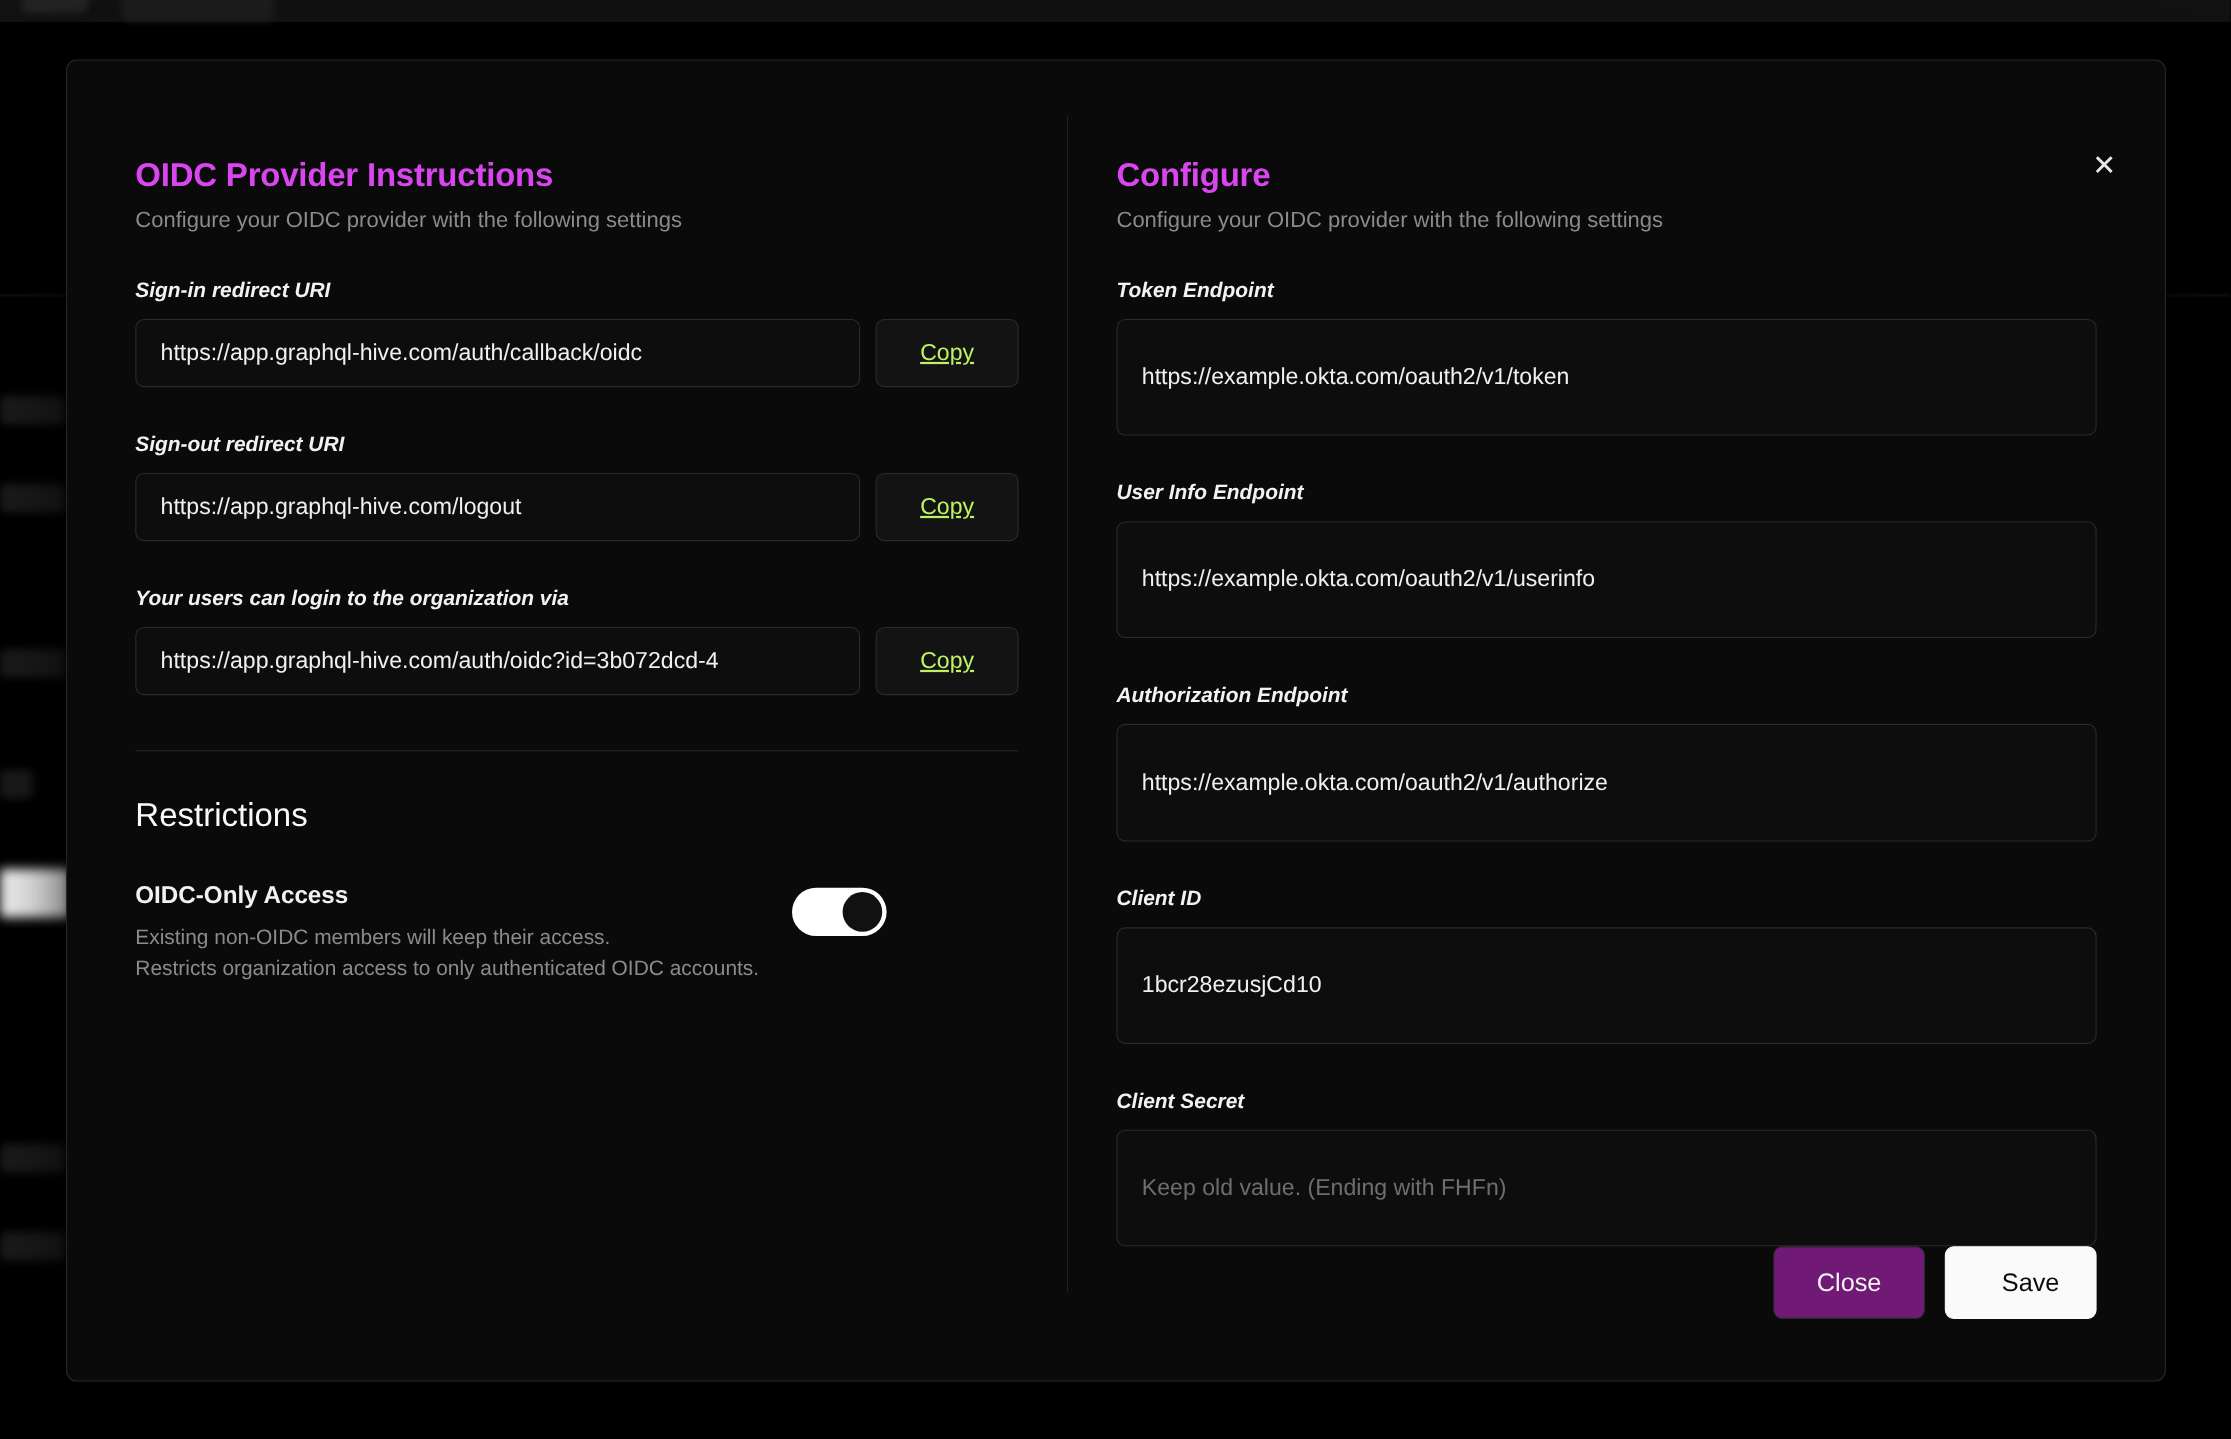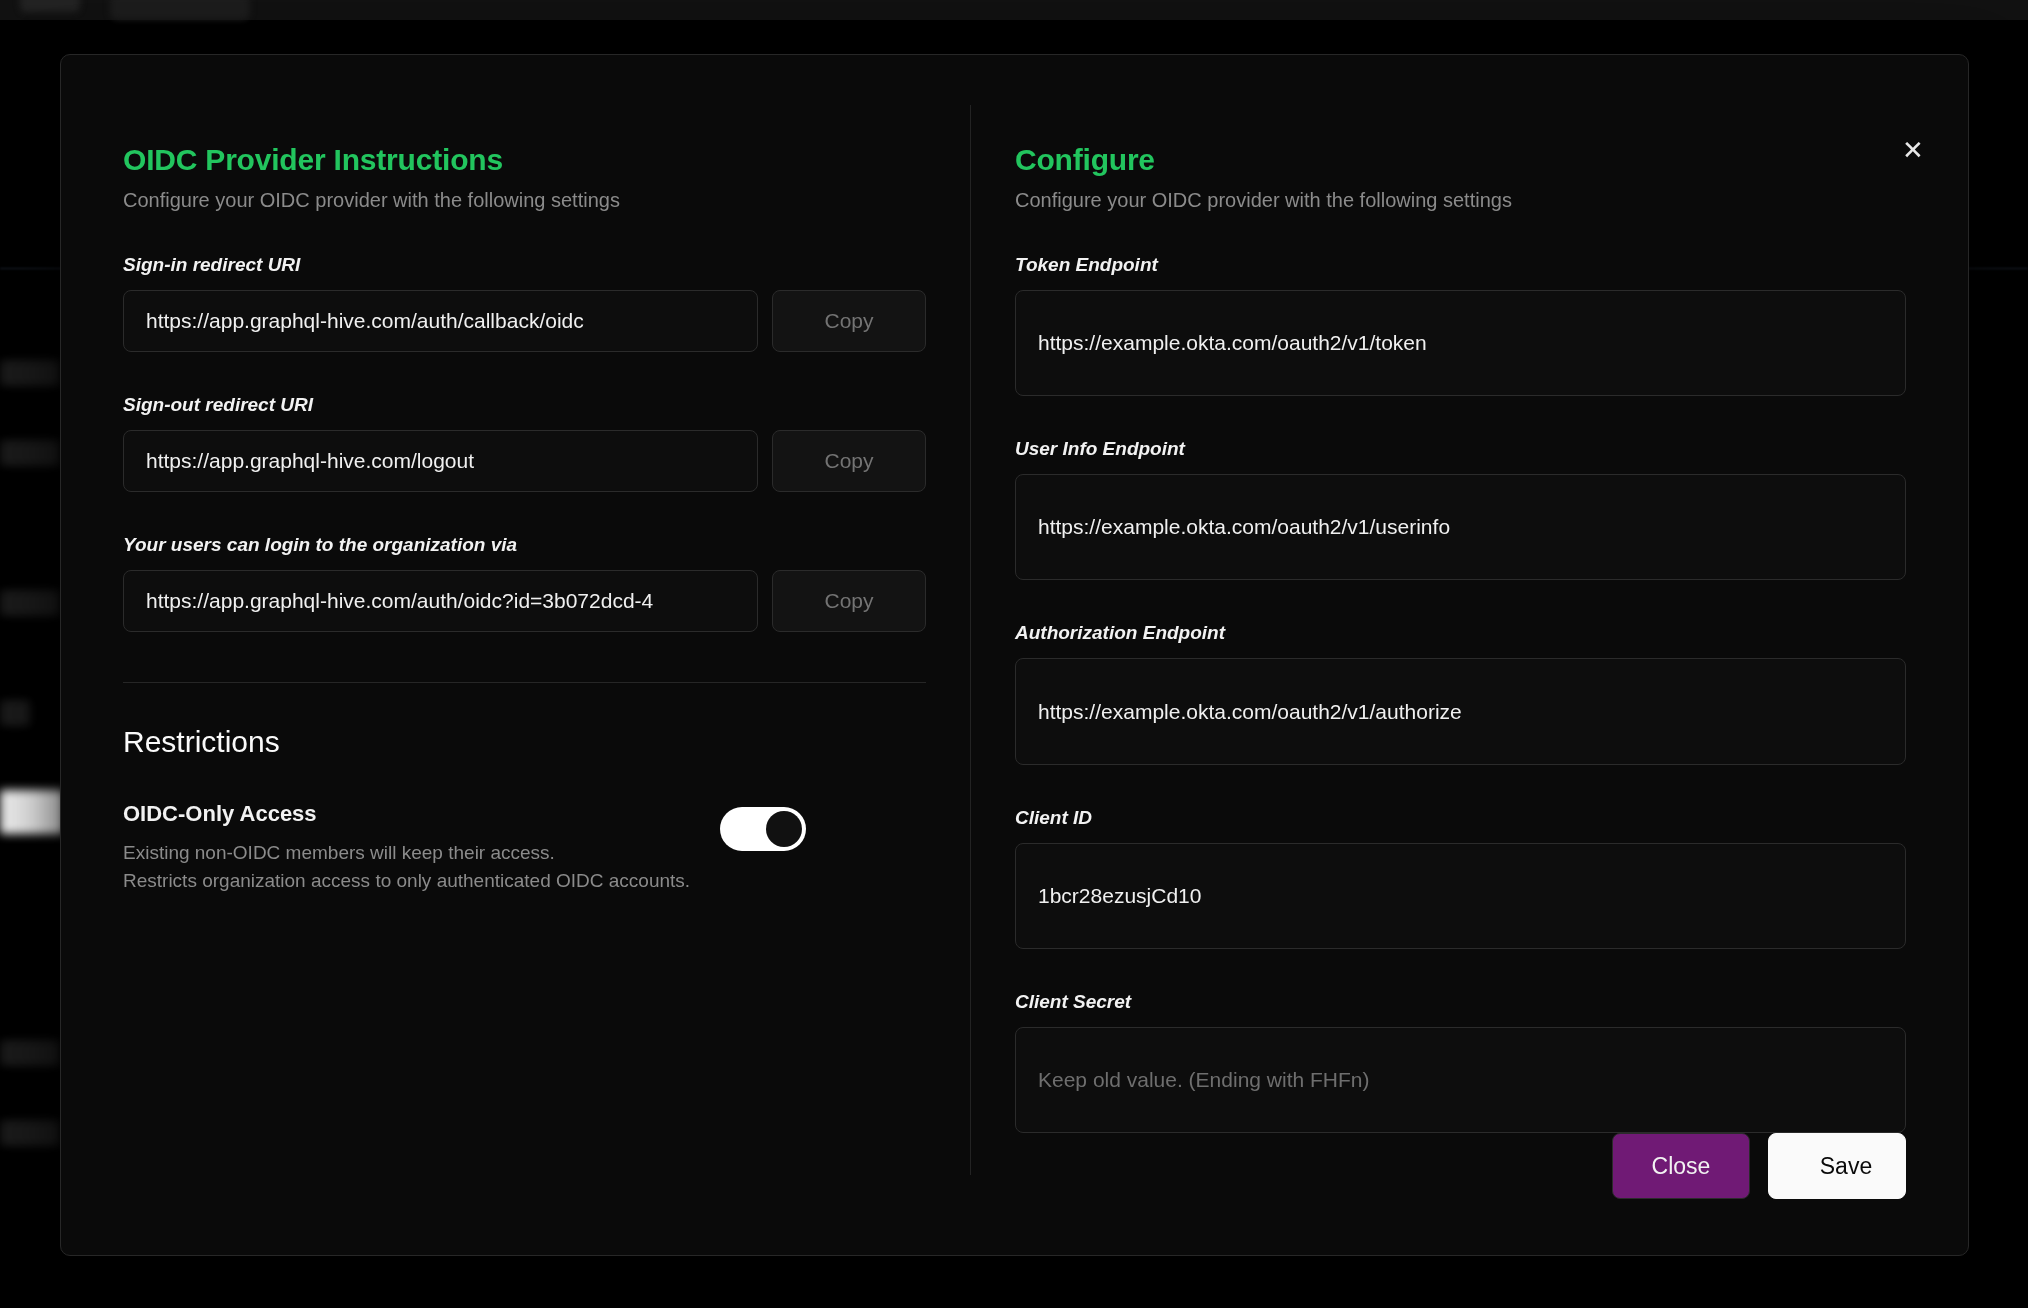--- a/index.html
+++ b/index.html
@@ -122,21 +122,21 @@
     flex: 1;
     padding: 38px 62px 0 44px;
     display: flex;
     flex-direction: column;
   }
 
   h2.section-title {
     margin: 0;
     font-size: 30px;
     font-weight: 700;
-    color: #22c55e;
+    color: #d946ef;
     letter-spacing: -0.2px;
   }
   p.section-sub {
     margin: 12px 0 0 0;
     font-size: 20px;
     color: #8b8b8b;
     font-weight: 400;
   }
 
   .field-label {
@@ -164,30 +164,31 @@
     padding: 0 22px;
     font-family: "Liberation Sans", sans-serif;
     outline: none;
     white-space: nowrap;
     overflow: hidden;
     text-overflow: clip;
   }
   .text-input::placeholder { color: #6e6e6e; }
 
   .copy-btn {
-    width: 154px;
+    width: 130px;
     height: 62px;
     background: #131313;
     border: 1px solid #2b2b2b;
     border-radius: 8px;
-    color: #737373;
+    color: #bef264;
     font-size: 21px;
     font-weight: 400;
     cursor: pointer;
     font-family: "Liberation Sans", sans-serif;
+    text-decoration: underline;
   }
 
   .divider {
     margin: 50px 0 0 0;
     height: 1px;
     background: #262626;
   }
 
   h3.restrictions-title {
     margin: 42px 0 0 0;

